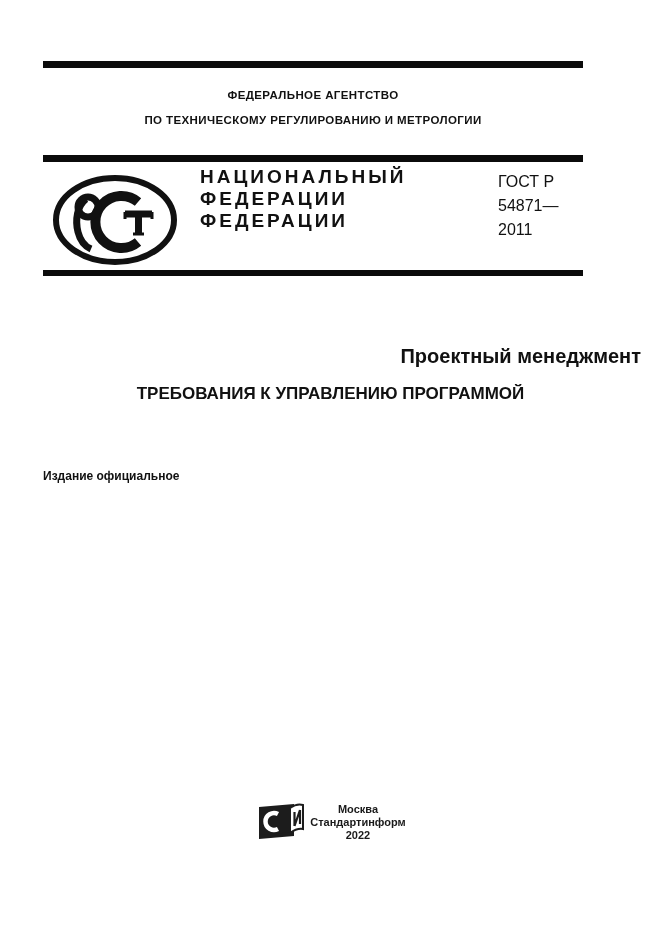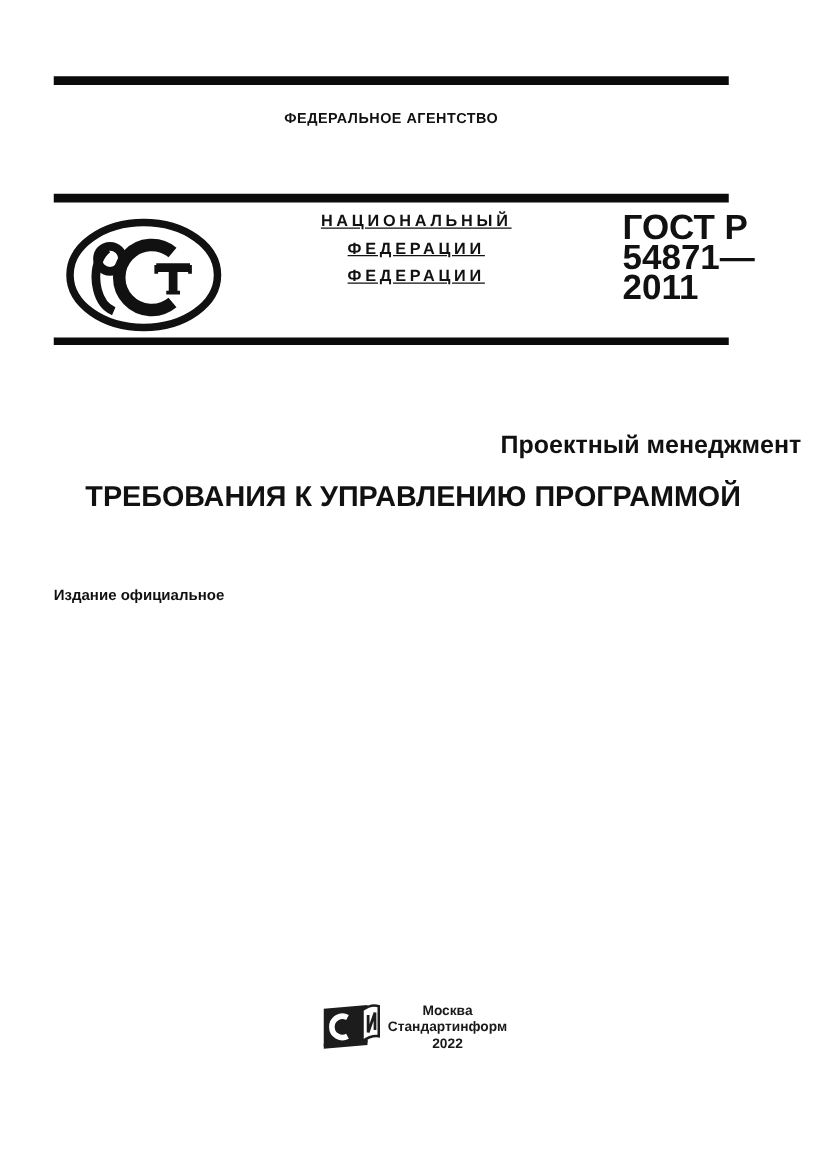--- a/index.html
+++ b/index.html
@@ -44,34 +44,32 @@
     left: 52px;
     top: 174px;
     width: 126px;
     height: 92px;
   }
   .std-type {
     position: absolute;
     left: 200px;
     top: 166px;
     width: 266px;
-    text-align: center;
     font-weight: bold;
-    font-size: 13px;
+    font-size: 19px;
     letter-spacing: 3px;
     line-height: 22px;
     white-space: nowrap;
-    text-decoration: underline;
   }
   .designation {
     position: absolute;
     left: 498px;
     top: 170px;
-    font-weight: bold;
-    font-size: 28px;
+    font-weight: normal;
+    font-size: 16px;
     line-height: 24px;
     white-space: nowrap;
   }
 
   .subject-title {
     position: absolute;
     left: 20px;
     top: 345px;
     width: 621px;
     text-align: right;
@@ -79,21 +77,21 @@
     font-size: 20px;
     white-space: nowrap;
   }
   .main-title {
     position: absolute;
     left: 0;
     top: 384px;
     width: 661px;
     text-align: center;
     font-weight: bold;
-    font-size: 23px;
+    font-size: 17px;
     white-space: nowrap;
   }
   .edition-note {
     position: absolute;
     left: 43px;
     top: 469px;
     width: 540px;
     text-align: left;
     font-weight: bold;
     font-size: 12px;
@@ -119,20 +117,21 @@
   }
 </style>
 </head>
 <body>
 
 <div class="page">
 
   <div class="rule rule-top"></div>
 
   <div class="agency-line agency-line1">ФЕДЕРАЛЬНОЕ АГЕНТСТВО</div>
+  <div class="agency-line agency-line2">ПО ТЕХНИЧЕСКОМУ РЕГУЛИРОВАНИЮ И МЕТРОЛОГИИ</div>
 
   <div class="rule rule-header"></div>
 
   <div class="rst-logo">
     <svg width="126" height="92" viewBox="0 0 126 92" aria-hidden="true">
       <ellipse cx="63" cy="46" rx="59" ry="42" fill="none" stroke="#111" stroke-width="6"></ellipse>
 
       <path d="M 86 28 A 26 26 0 1 0 86 68" fill="none" stroke="#111" stroke-width="10"></path>
 
       <circle cx="36" cy="33" r="10" fill="none" stroke="#111" stroke-width="7"></circle>

